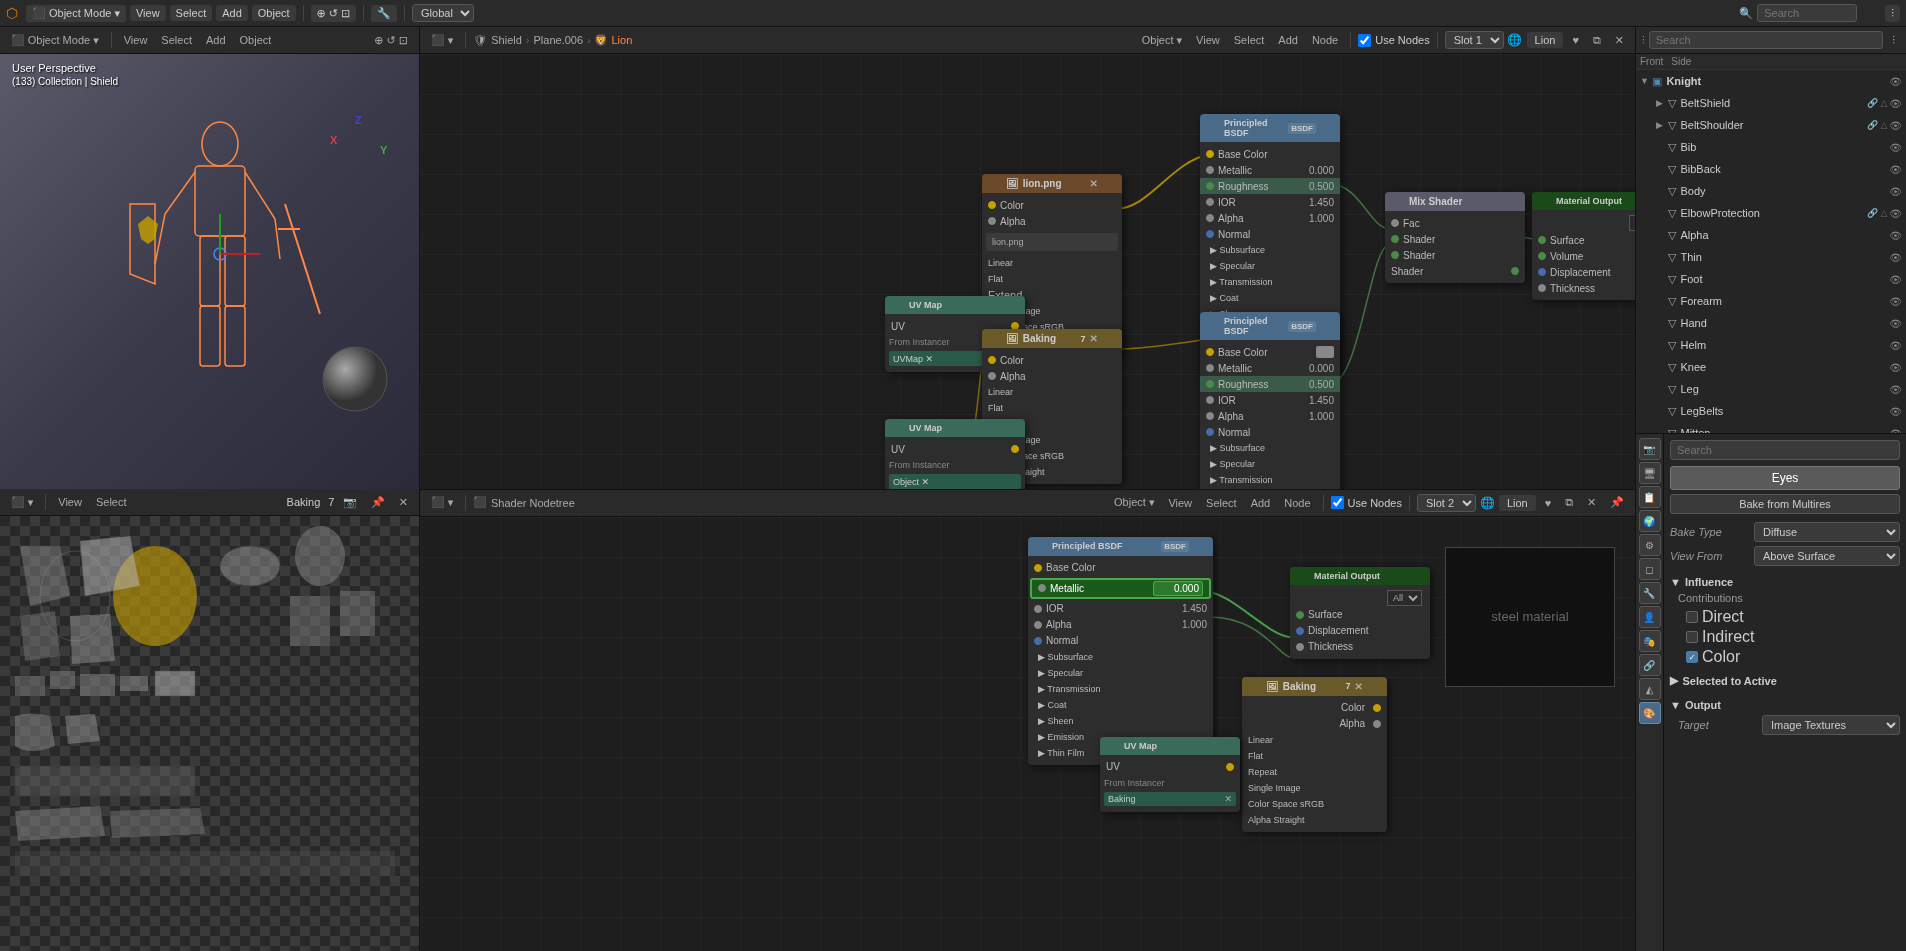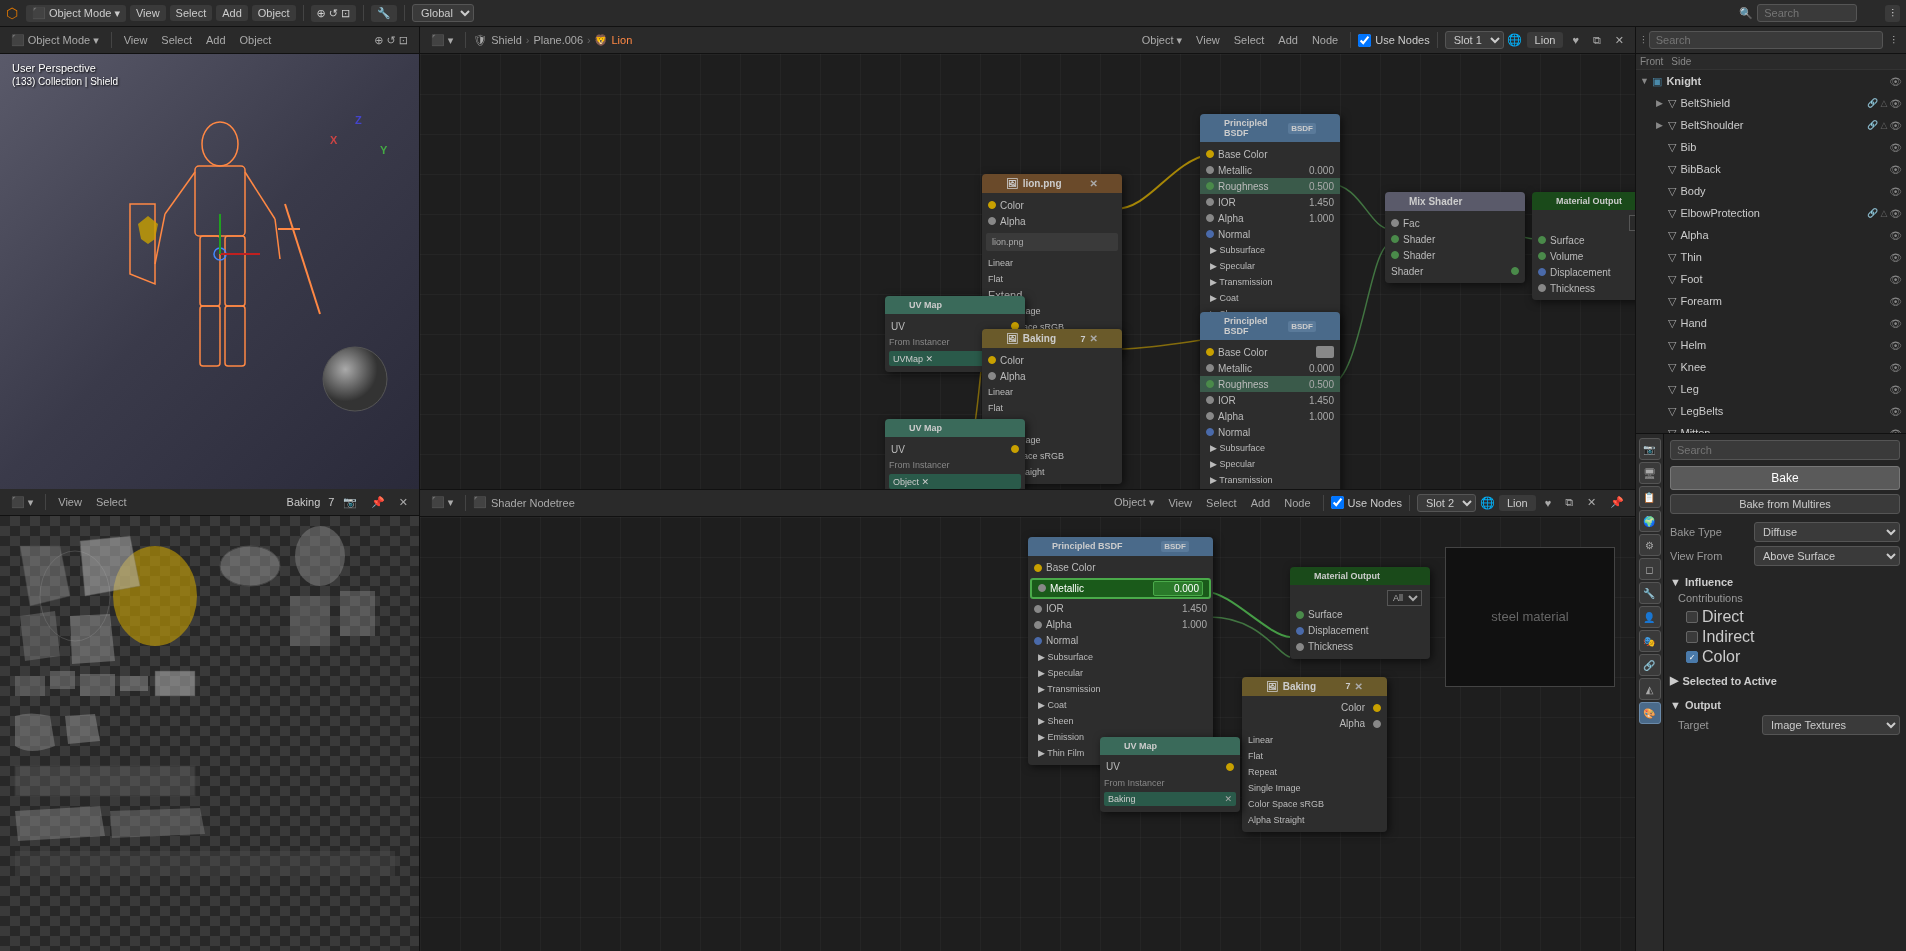--- a/index.html
+++ b/index.html
@@ -169,20 +169,21 @@
     .prop-row {
       display: flex;
       align-items: center;
       margin-bottom: 4px;
       gap: 4px;
     }
     .prop-label {
       color: #999;
       min-width: 80px;
       font-size: 11px;
+      font-style: italic;
     }
     .prop-select {
       background: #3a3a3a;
       border: 1px solid #555;
       color: #ccc;
       font-size: 11px;
       padding: 2px 4px;
       border-radius: 3px;
       flex: 1;
     }
@@ -1084,21 +1085,21 @@
     </div>
 
     <div style="flex:1;overflow-y:auto;padding:6px;">
       
       
       <div style="margin-bottom:6px;">
         <input type="text" style="width: 100%; background: rgb(58, 58, 58); border: 1px solid rgb(85, 85, 85); color: rgb(204, 204, 204); font-size: 11px; padding: 3px 6px; border-radius: 3px;" placeholder="Search">
       </div>
 
       
-      <button class="bake-btn">Bake</button>
+      <button class="bake-btn">Eyes</button>
       <button class="bake-multires-btn">Bake from Multires</button>
 
       
       <div class="prop-row">
         <span class="prop-label">Bake Type</span>
         <select class="prop-select">
           <option>Diffuse</option>
         </select>
       </div>
 

